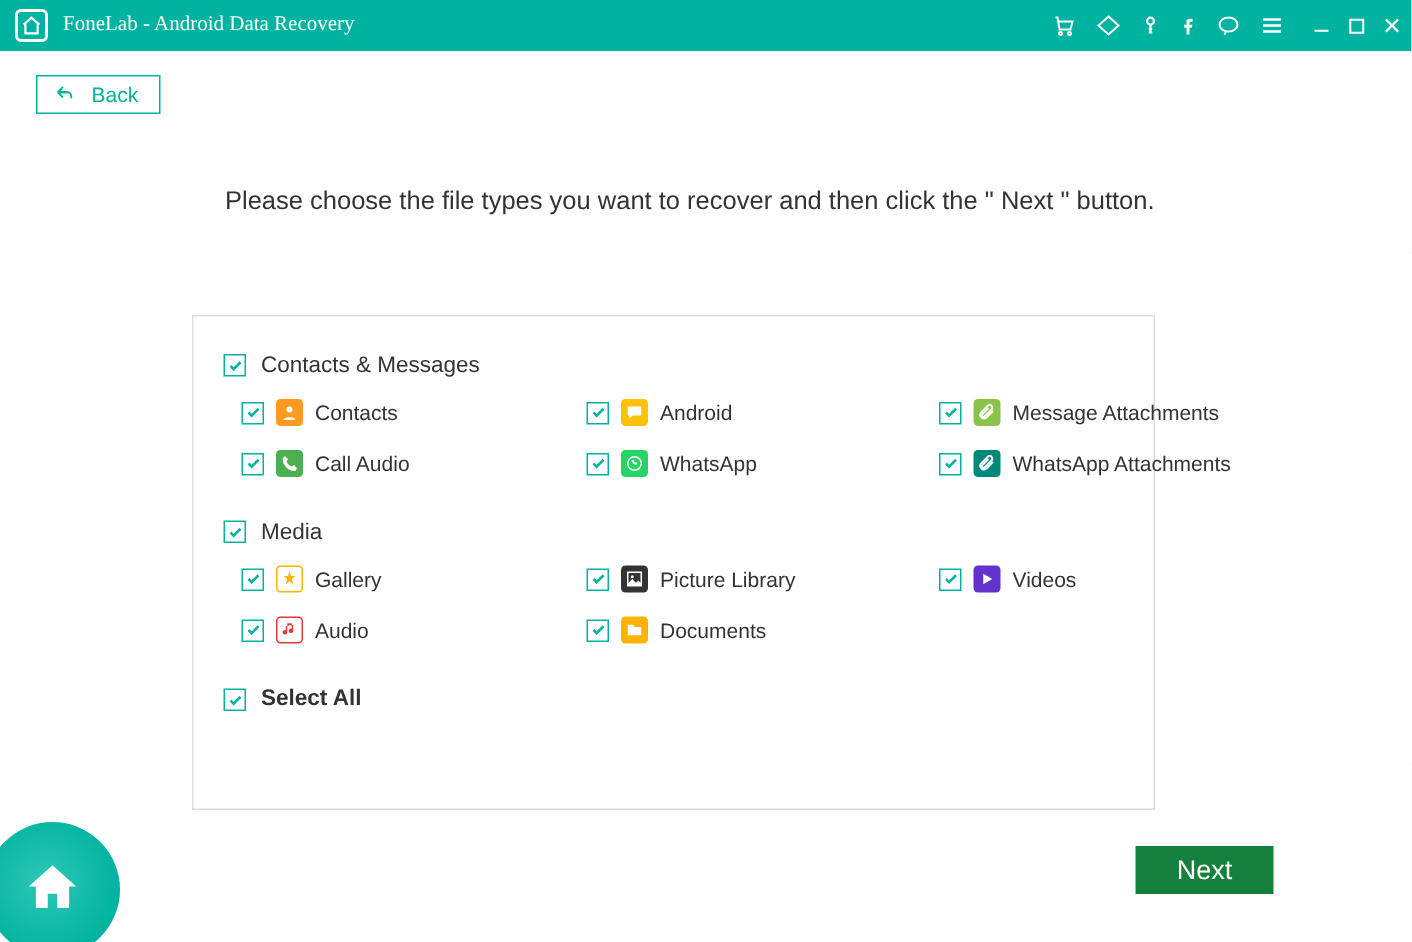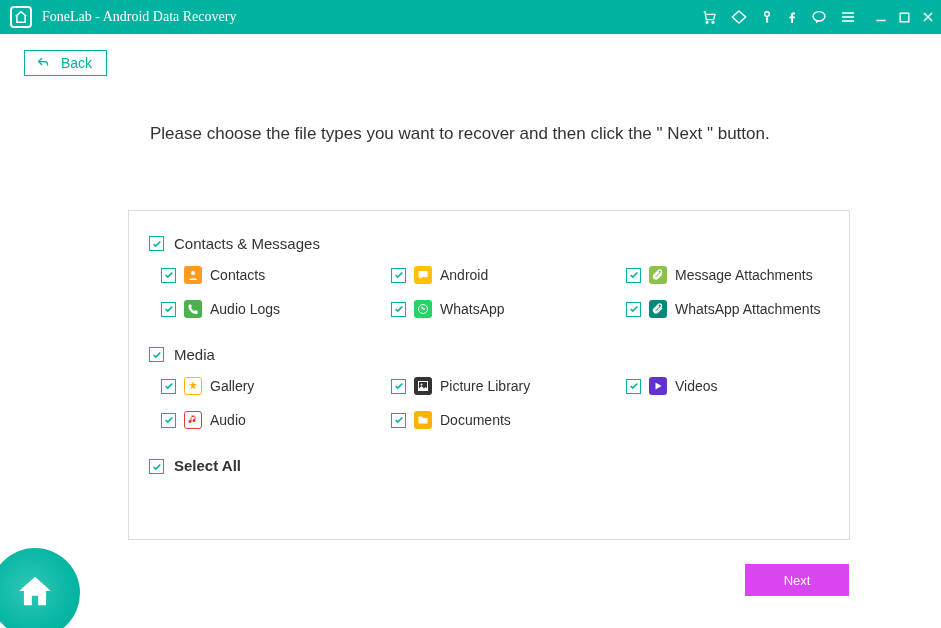--- a/index.html
+++ b/index.html
@@ -64,21 +64,21 @@
     position: absolute;
     top: 90px;
     left: 150px;
     color: #333;
     font-size: 17px;
   }
   .panel {
     position: absolute;
     top: 176px;
     left: 128px;
-    width: 722px;
+    width: 642px;
     height: 330px;
     border: 1px solid #ddd;
     background: #fff;
     padding: 24px 20px 16px 20px;
   }
   .group-header {
     display: flex;
     align-items: center;
     gap: 10px;
     font-size: 15px;
@@ -124,26 +124,26 @@
     font-size: 15px;
     color: #333;
     margin-top: 0;
     cursor: pointer;
     font-weight: bold;
   }
   .next-btn {
     position: absolute;
     right: 92px;
     top: 530px;
-    width: 104px;
+    width: 92px;
     height: 32px;
-    background: #d946ef;
+    background: #15803d;
     color: #fff;
     border: none;
-    font-size: 13px;
+    font-size: 18px;
     cursor: pointer;
   }
   .home-bubble {
     position: absolute;
     left: -10px;
     bottom: -10px;
     width: 90px; height: 90px;
     background: radial-gradient(circle at 45% 45%, #2fc7b6 0%, #00b3a0 70%);
     border-radius: 50%;
     display: flex;
@@ -298,21 +298,21 @@
           <span class="cb">
               <svg width="10" height="10" viewBox="0 0 24 24" fill="none" stroke="#00b3a0" stroke-width="4">
                 <path d="M4 12l5 5L20 6"></path>
               </svg>
             </span>
           <span class="type-icon" style="background:#4caf50">
               <svg width="12" height="12" viewBox="0 0 24 24" fill="#fff">
                 <path d="M6 2l4 4-2 3c1 3 4 6 7 7l3-2 4 4-2 4c-9 1-18-8-17-17z"></path>
               </svg>
             </span>
-          <span>Audio Logs</span>
+          <span>Call Audio</span>
         </div>
 
         <div class="item">
           <span class="cb">
               <svg width="10" height="10" viewBox="0 0 24 24" fill="none" stroke="#00b3a0" stroke-width="4">
                 <path d="M4 12l5 5L20 6"></path>
               </svg>
             </span>
           <span class="type-icon" style="background:#25d366">
               <svg width="12" height="12" viewBox="0 0 24 24" fill="#fff">

